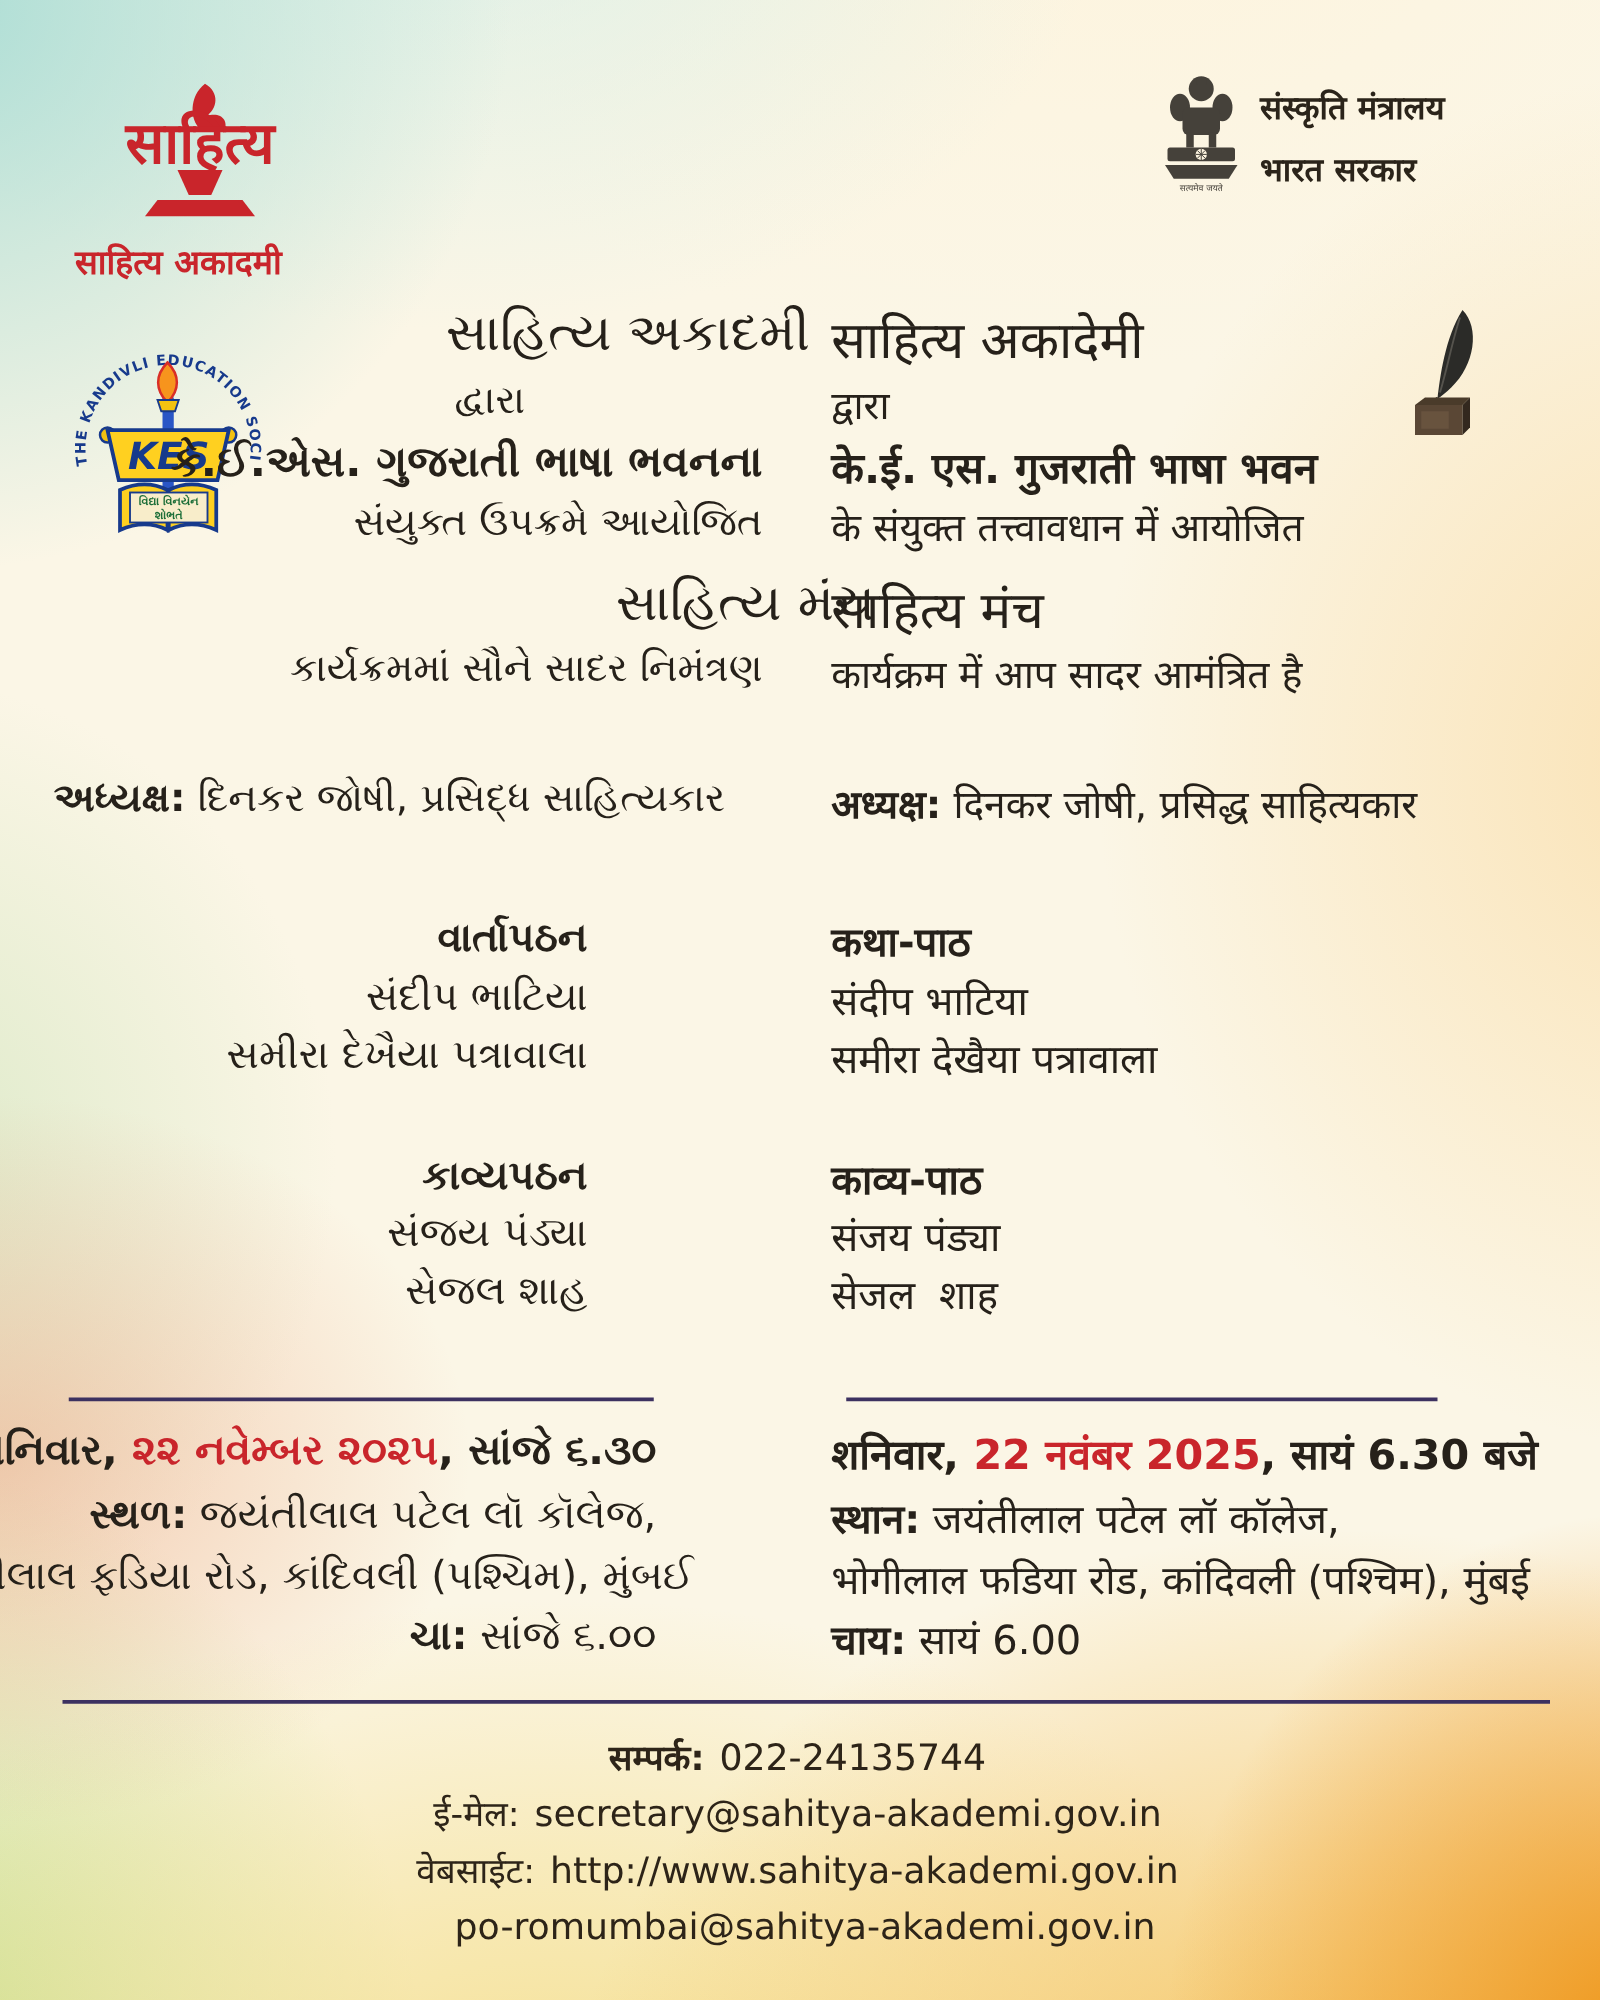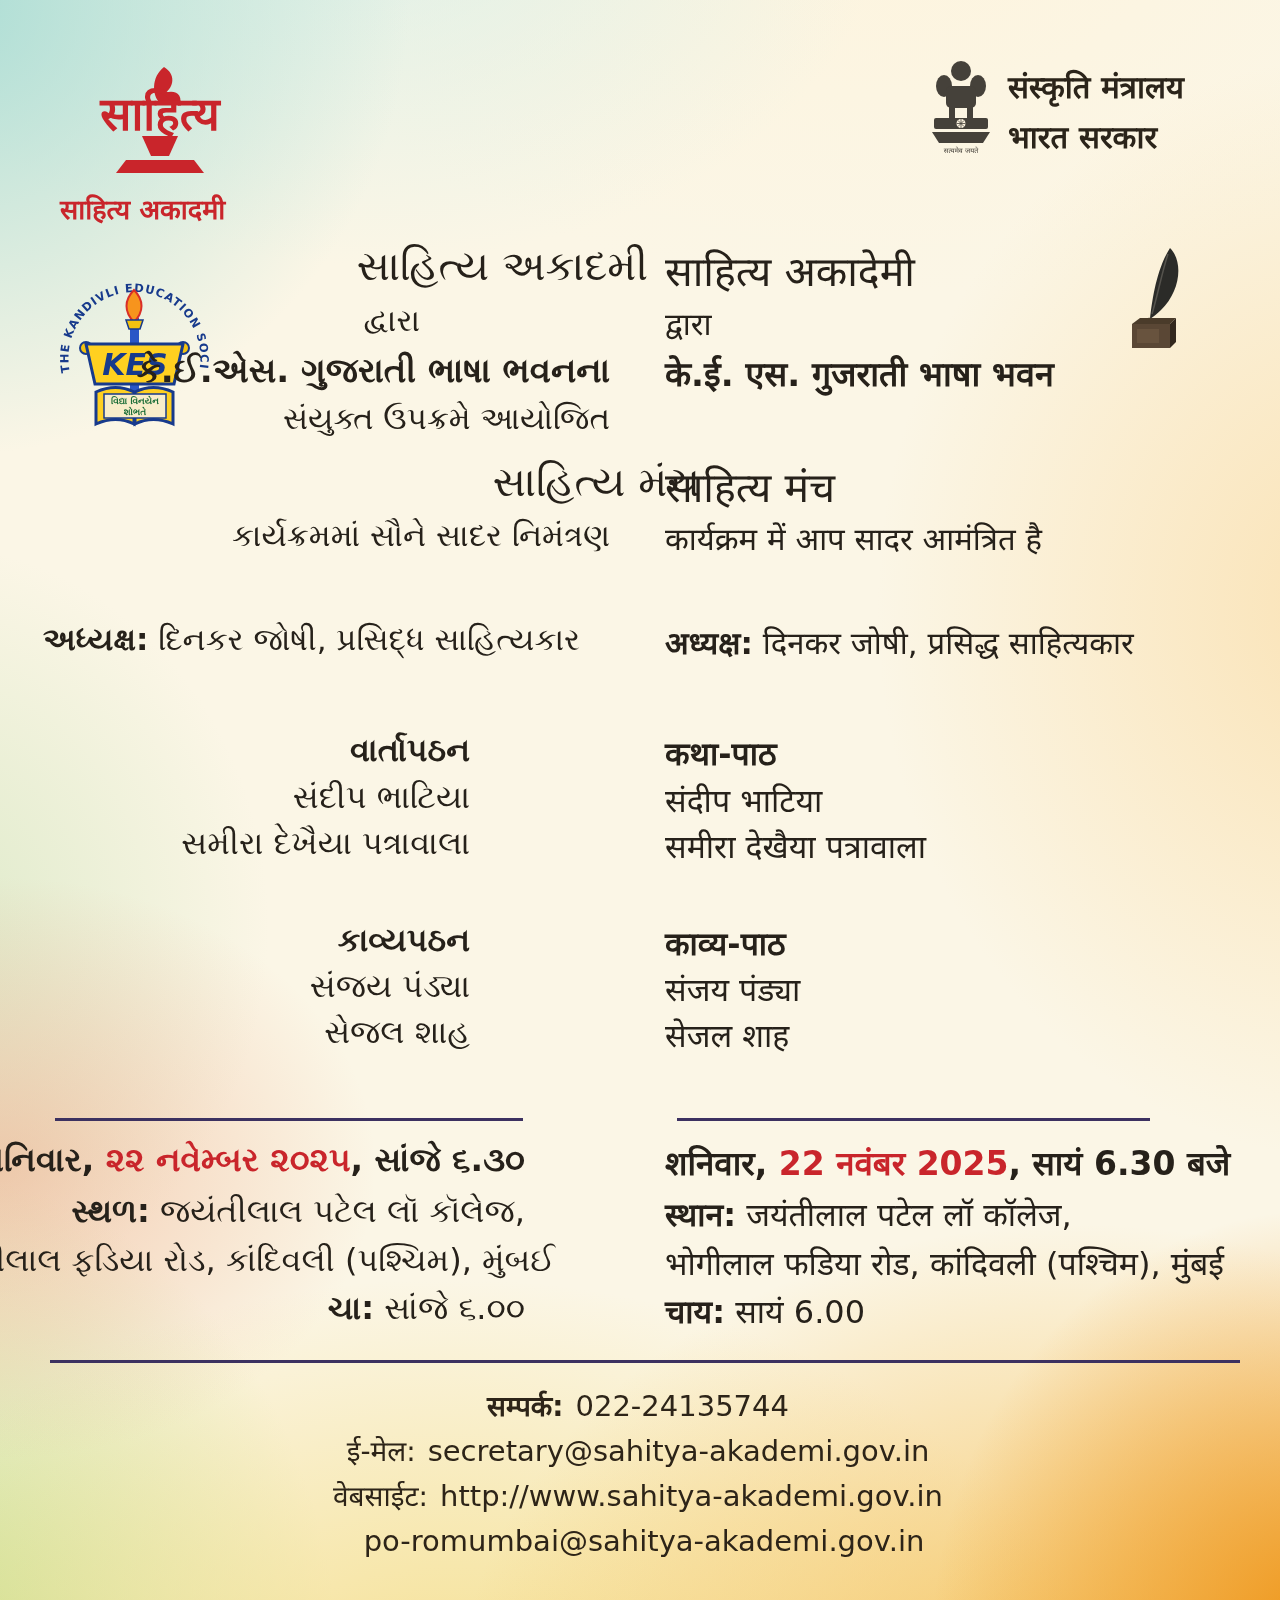--- a/index.html
+++ b/index.html
@@ -30,21 +30,21 @@
   .f-title{font-size:41px;font-weight:normal;}
   .f-big{font-size:34px;font-weight:bold;}
   .f-md{font-size:31px;}
   .f-name{font-size:32px;}
   .f-hdr{font-size:32px;font-weight:bold;}
   .f-date{font-size:33px;font-weight:bold;}
   .f-ven{font-size:32px;}
   .b{font-weight:bold;}
   .divider{position:absolute;height:3px;background:#3c3160;}
   .caption{font-size:27px;font-weight:bold;}
-  .ministry{font-size:31px;font-weight:bold;color:#2b241a;line-height:50px;white-space:nowrap;}
+  .ministry{font-size:26px;font-weight:bold;color:#2b241a;line-height:50px;white-space:nowrap;}
   #contact{position:absolute;left:0;top:1384px;width:1240px;text-align:center;color:#2d2418;}
   #contact .cl{line-height:45px;font-size:28px;white-space:nowrap;margin-left:36px;}
   #contact .val{margin-left:12px;font-size:29px;}
 </style>
 </head>
 <body>
 
 <div id="card">
 
   <div class="abs" style="left:60px;top:66px;width:200px;">
@@ -145,31 +145,32 @@
     <div class="ln f-ven" style="top:1241px;right:65px;">ભોગીલાલ ફડિયા રોડ, કાંદિવલી (પશ્ચિમ), મુંબઈ</div>
     <div class="ln f-ven" style="top:1289px;right:95px;">
       <span class="b">ચા:</span><span> સાંજે ૬.૦૦</span>
     </div>
   </div>
 
   <div id="hi-col" class="col">
     <div class="ln f-title red" style="top:242px;">साहित्य अकादेमी</div>
     <div class="ln f-md" style="top:302px;">द्वारा</div>
     <div class="ln f-big" style="top:350px;">के.ई. एस. गुजराती भाषा भवन</div>
+    <div class="ln f-md" style="top:400px;">के संयुक्त तत्त्वावधान में आयोजित</div>
     <div class="ln f-title red" style="top:458px;">साहित्य मंच</div>
     <div class="ln f-md" style="top:517px;">कार्यक्रम में आप सादर आमंत्रित है</div>
     <div class="ln f-md" style="top:621px;">
       <span class="b">अध्यक्ष:</span><span> दिनकर जोषी, प्रसिद्ध साहित्यकार</span>
     </div>
     <div class="ln f-hdr" style="top:731px;">कथा-पाठ</div>
     <div class="ln f-name" style="top:778px;">संदीप भाटिया</div>
     <div class="ln f-name" style="top:824px;">समीरा देखैया पत्रावाला</div>
     <div class="ln f-hdr" style="top:921px;">काव्य-पाठ</div>
     <div class="ln f-name" style="top:967px;">संजय पंड्या</div>
-    <div class="ln f-name" style="top:1013px;">सेजल शाह</div>
+    <div class="ln f-name" style="top:1013px;font-family:Liberation Mono, monospace;">सेजल शाह</div>
     <div class="ln f-date" style="top:1140px;">
       <span>शनिवार, </span><span class="red">22 नवंबर  2025</span><span>, सायं 6.30 बजे</span>
     </div>
     <div class="ln f-ven" style="top:1192px;">
       <span class="b">स्थान:</span><span> जयंतीलाल पटेल लॉ कॉलेज,</span>
     </div>
     <div class="ln f-ven" style="top:1241px;">भोगीलाल फडिया रोड, कांदिवली (पश्चिम), मुंबई</div>
     <div class="ln f-ven" style="top:1289px;">
       <span class="b">चाय:</span><span> सायं 6.00</span>
     </div>

